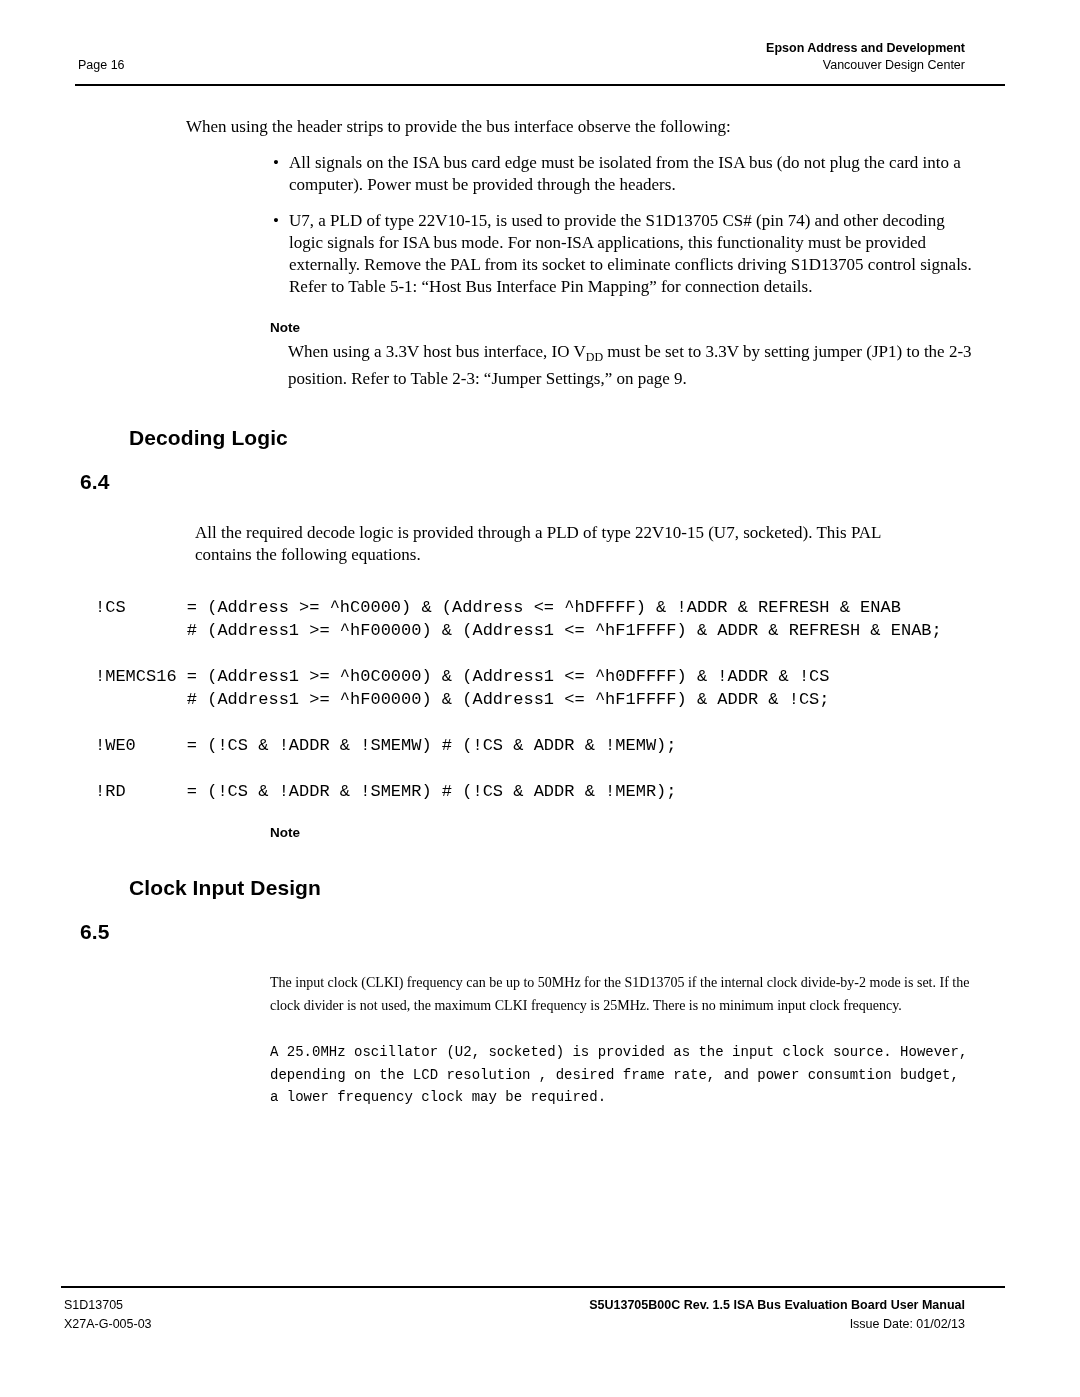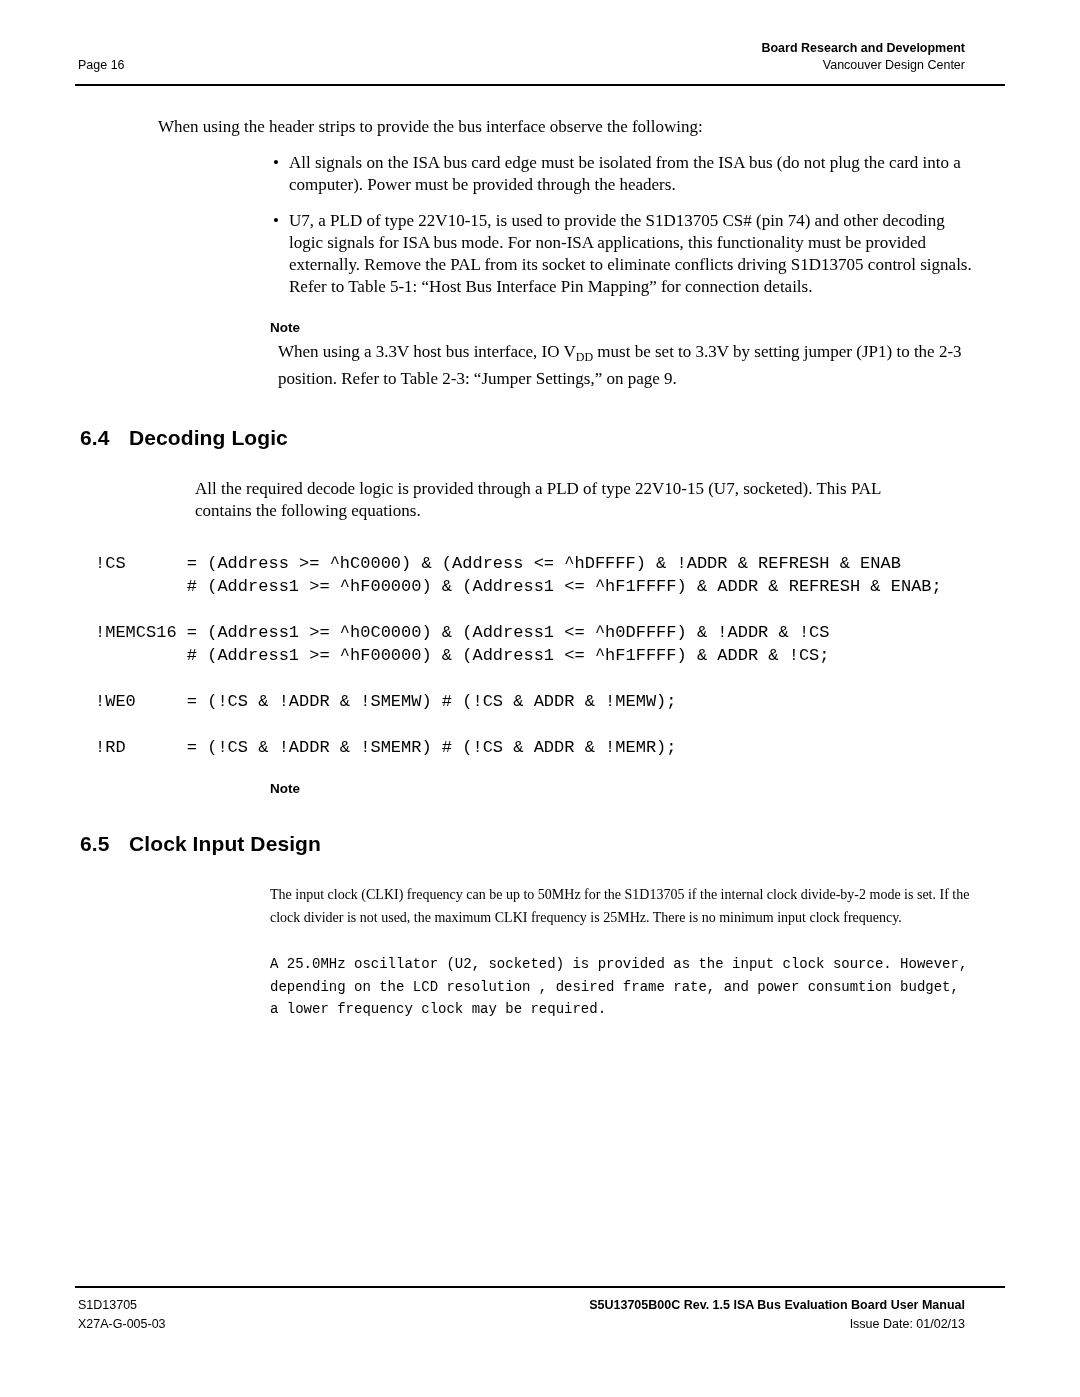--- a/index.html
+++ b/index.html
@@ -26,21 +26,21 @@
   .header-right { text-align: right; }
   .bold { font-weight: bold; }
   .rule {
     height: 2px;
     background: #000000;
     margin: 10px 75px 0 75px;
   }
   
   main { margin: 0 75px; }
   .lead {
-    margin: 30px 0 0 83px;
+    margin: 30px 0 0 111px;
     width: 700px;
     font-size: 17px;
     line-height: 22px;
   }
   ul.bullets { list-style: none; margin: 8px 0 0 0; padding: 0; }
   ul.bullets li {
     position: relative;
     margin: 14px 0 0 197px;
     padding-left: 17px;
     width: 690px;
@@ -48,35 +48,35 @@
     line-height: 22px;
   }
   ul.bullets li::before { content: "\2022"; position: absolute; left: 1px; top: 0; }
   .note { margin: 22px 0 0 195px; }
   .note-label {
     font-family: "Liberation Sans", sans-serif;
     font-weight: bold;
     font-size: 13.5px;
   }
   .note-body {
-    margin: 6px 0 0 8px;
+    margin: 6px 0 0 18px;
     width: 685px;
     font-size: 17px;
     line-height: 22px;
   }
   .note-body sub { font-size: 12px; }
   h2.section {
     display: flex;
     margin: 36px 0 0 5px;
     font-family: "Liberation Sans", sans-serif;
     font-size: 21px;
     font-weight: bold;
     letter-spacing: 0.1px;
   }
-  h2.section .sec-num { width: 49px; flex: none; }
+  h2.section .sec-num { width: 49px; flex: none; margin-top: 44px; }
   .sec-body {
     margin: 28px 0 0 120px;
     width: 700px;
     font-size: 17px;
     line-height: 22px;
   }
   pre.code {
     margin: 30px 0 0 20px;
     font-family: "Liberation Mono", "DejaVu Sans Mono", monospace;
     font-size: 17px;
@@ -86,21 +86,21 @@
   .para {
     margin: 28px 0 0 195px;
     width: 705px;
     font-size: 14px;
     line-height: 22.5px;
   }
   .para.second { margin-top: 24px; font-family: Liberation Mono, monospace; }
   
   .footer {
     position: absolute;
-    left: 75px;
+    left: 61px;
     right: 75px;
     top: 1286px;
     font-family: "Liberation Sans", sans-serif;
     font-size: 12.5px;
   }
   .footer-rule { height: 2px; background: #000000; }
   .footer-row {
     display: flex;
     justify-content: space-between;
     margin-top: 8px;
@@ -111,21 +111,21 @@
   .footer-right { text-align: right; }
 </style>
 </head>
 <body>
 
 <div class="page">
 
   <div class="header">
     <span>Page 16</span>
     <div class="header-right">
-      <div class="bold">Board Research and Development</div>
+      <div class="bold">Epson Address and Development</div>
       <div>Vancouver Design Center</div>
     </div>
   </div>
   <div class="rule"></div>
 
   <main>
 
     <p class="lead">When using the header strips to provide the bus interface observe the following:</p>
 
     <ul class="bullets">

